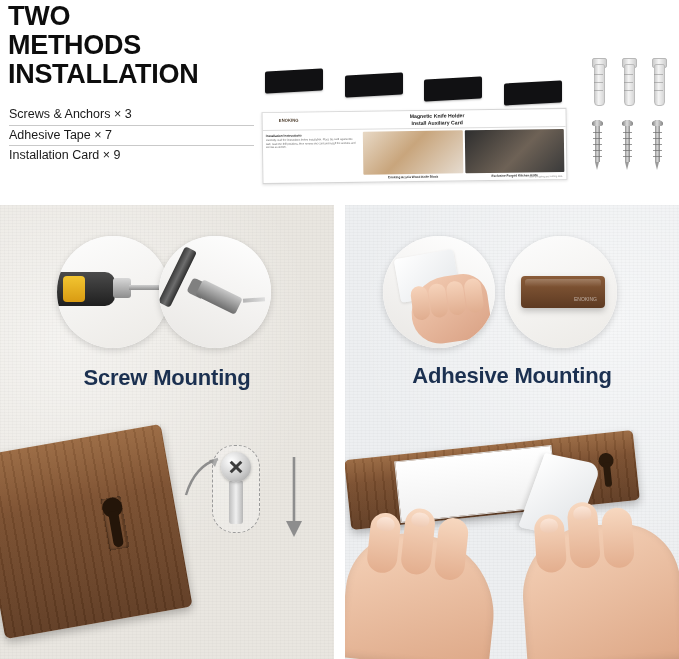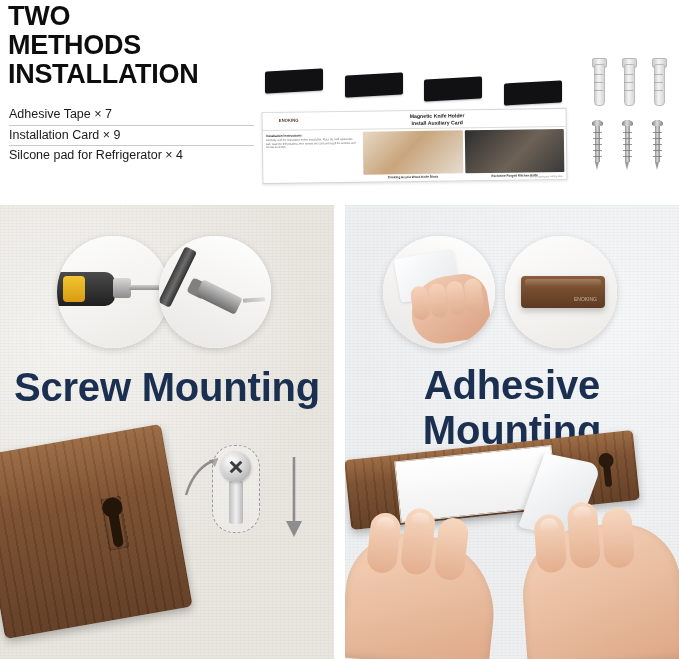--- a/index.html
+++ b/index.html
@@ -264,21 +264,21 @@
       repeating-linear-gradient(0deg, rgba(0,0,0,0.018) 0 1px, rgba(255,255,255,0) 1px 3px),
       repeating-linear-gradient(90deg, rgba(0,0,0,0.014) 0 1px, rgba(255,255,255,0) 1px 4px);
     pointer-events: none;
   }
 
   .panel-title {
     position: absolute;
     width: 100%;
     text-align: center;
     top: 160px;
-    font-size: 40px;
+    font-size: 22px;
     font-weight: bold;
     color: #1b3050;
     letter-spacing: -0.2px;
   }
   .panel.right .panel-title { top: 158px; }
 
   
   .circle {
     position: absolute;
     border-radius: 50%;
@@ -607,23 +607,23 @@
 
   <div class="top-section">
 
     <div class="headline">
       <div>TWO</div>
       <div>METHODS</div>
       <div>INSTALLATION</div>
     </div>
 
     <div class="parts-list">
+      <div class="part-row">Screws &amp; Anchors × 3</div>
       <div class="part-row">Adhesive Tape × 7</div>
       <div class="part-row">Installation Card × 9</div>
-      <div class="part-row">Silcone pad for Refrigerator × 4</div>
     </div>
 
     <div class="magnet m1"></div>
     <div class="magnet m2"></div>
     <div class="magnet m3"></div>
     <div class="magnet m4"></div>
 
     <div class="anchor a1">
       <div class="head"></div>
       <div class="body"></div>

